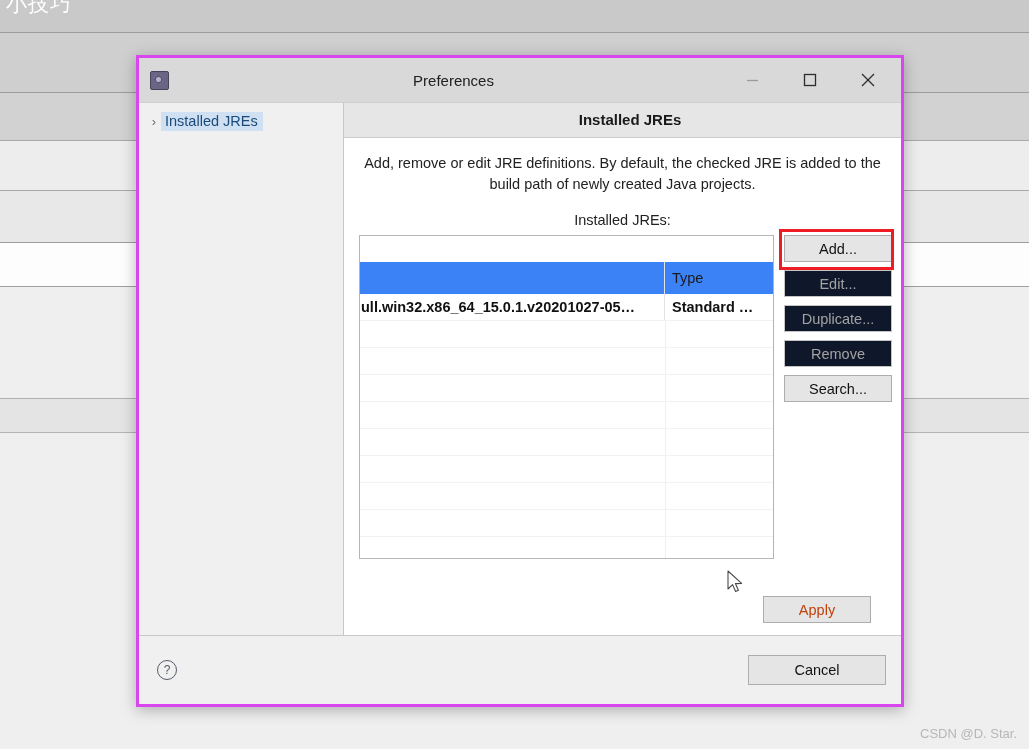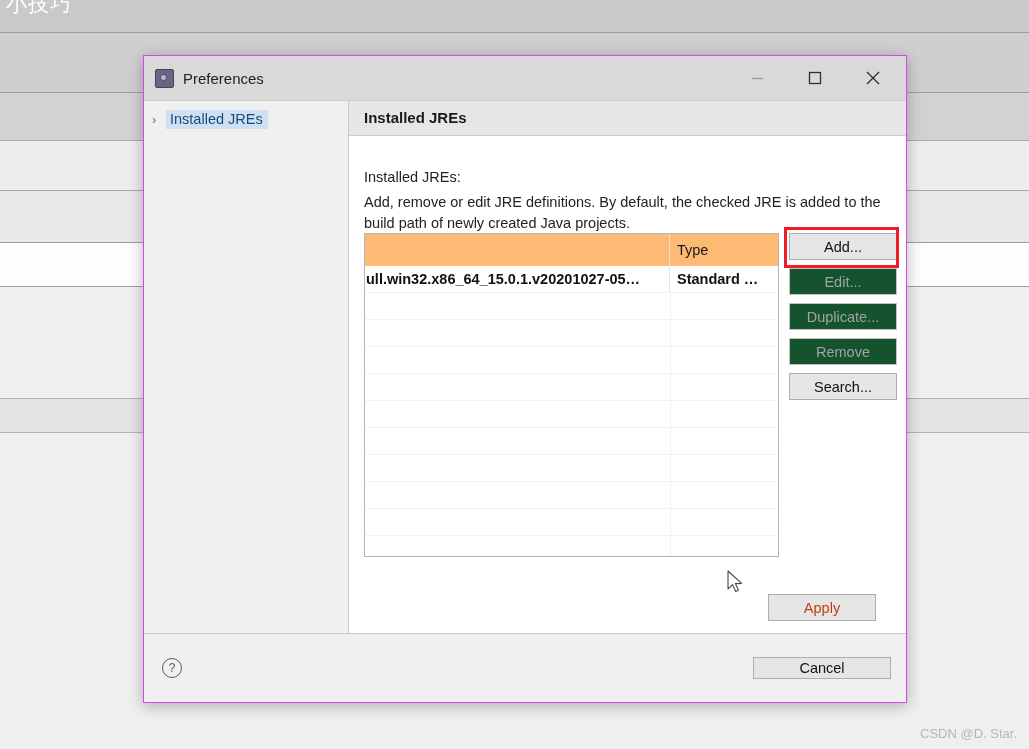--- a/index.html
+++ b/index.html
@@ -33,29 +33,30 @@
     color: #ffffff;
     font-size: 21px;
     font-family: "DejaVu Sans", sans-serif;
     letter-spacing: 1px;
     white-space: nowrap;
   }
 
   
   #dialog {
     position: absolute;
-    left: 143px;
+    left: 136px;
     top: 55px;
     width: 762px;
     height: 646px;
     background: #f0f0f0;
-    border: 1px solid #d946ef;
+    border: 3px solid #d946ef;
     box-shadow: 0 3px 14px rgba(0,0,0,0.28);
     display: flex;
     flex-direction: column;
+    text-align: center;
   }
 
   
   #titlebar {
     height: 44px;
     background: #d9d9d9;
     border-bottom: 1px solid #cfcfcf;
     display: flex;
     align-items: center;
     flex: 0 0 auto;
@@ -182,21 +183,22 @@
     background: #ffffff;
     display: flex;
     flex-direction: column;
     flex: 0 0 auto;
     overflow: hidden;
   }
   .tbl-head {
     display: flex;
     height: 32px;
     flex: 0 0 auto;
-    background: #fdba74;
+    background: #3b82f6;
+    margin-top: 26px;
   }
   .tbl-head .th {
     font-size: 14.5px;
     color: #1a1a1a;
     display: flex;
     align-items: center;
     padding-left: 7px;
     box-sizing: border-box;
   }
   .col-name { width: 305px; flex: 0 0 auto; border-right: 1px solid #e3e3e3; }
@@ -247,21 +249,21 @@
     background: #e5e5e5;
     border: 1px solid #adadad;
     color: #121212;
     display: flex;
     align-items: center;
     justify-content: center;
     box-sizing: border-box;
   }
   .sbtn.disabled {
     color: #a3a3a3;
-    background: #14532d;
+    background: #0f172a;
     border-color: #c4c4c4;
   }
   #add-highlight {
     position: absolute;
     left: -5px;
     top: -6px;
     width: 115px;
     height: 41px;
     border: 3px solid #ee1c24;
     box-sizing: border-box;
@@ -322,21 +324,21 @@
     outline-offset: -3px;
     color: #121212;
     display: flex;
     align-items: center;
     justify-content: center;
     margin-right: 14px;
     box-sizing: border-box;
   }
   #btn-cancel {
     width: 138px;
-    height: 22px;
+    height: 30px;
     font-size: 14.5px;
     background: #e5e5e5;
     border: 1px solid #adadad;
     color: #121212;
     display: flex;
     align-items: center;
     justify-content: center;
     box-sizing: border-box;
   }
 
@@ -406,22 +408,22 @@
         <span class="tree-label">Installed JREs</span>
       </div>
     </div>
 
     <div id="right-panel">
       <div id="page-header">
         <div id="page-title">Installed JREs</div>
       </div>
 
       <div id="page-content">
+        <div id="desc">Add, remove or edit JRE definitions. By default, the checked JRE is added to the build path of newly created Java projects.</div>
         <div id="list-label">Installed JREs:</div>
-        <div id="desc">Add, remove or edit JRE definitions. By default, the checked JRE is added to the build path of newly created Java projects.</div>
 
         <div id="table-area">
 
           <div id="jre-table">
             <div class="tbl-head">
               <div class="th col-name"></div>
               <div class="th col-type">Type</div>
             </div>
             <div class="tbl-row">
               <div class="td col-name">ull.win32.x86_64_15.0.1.v20201027-05…</div>

